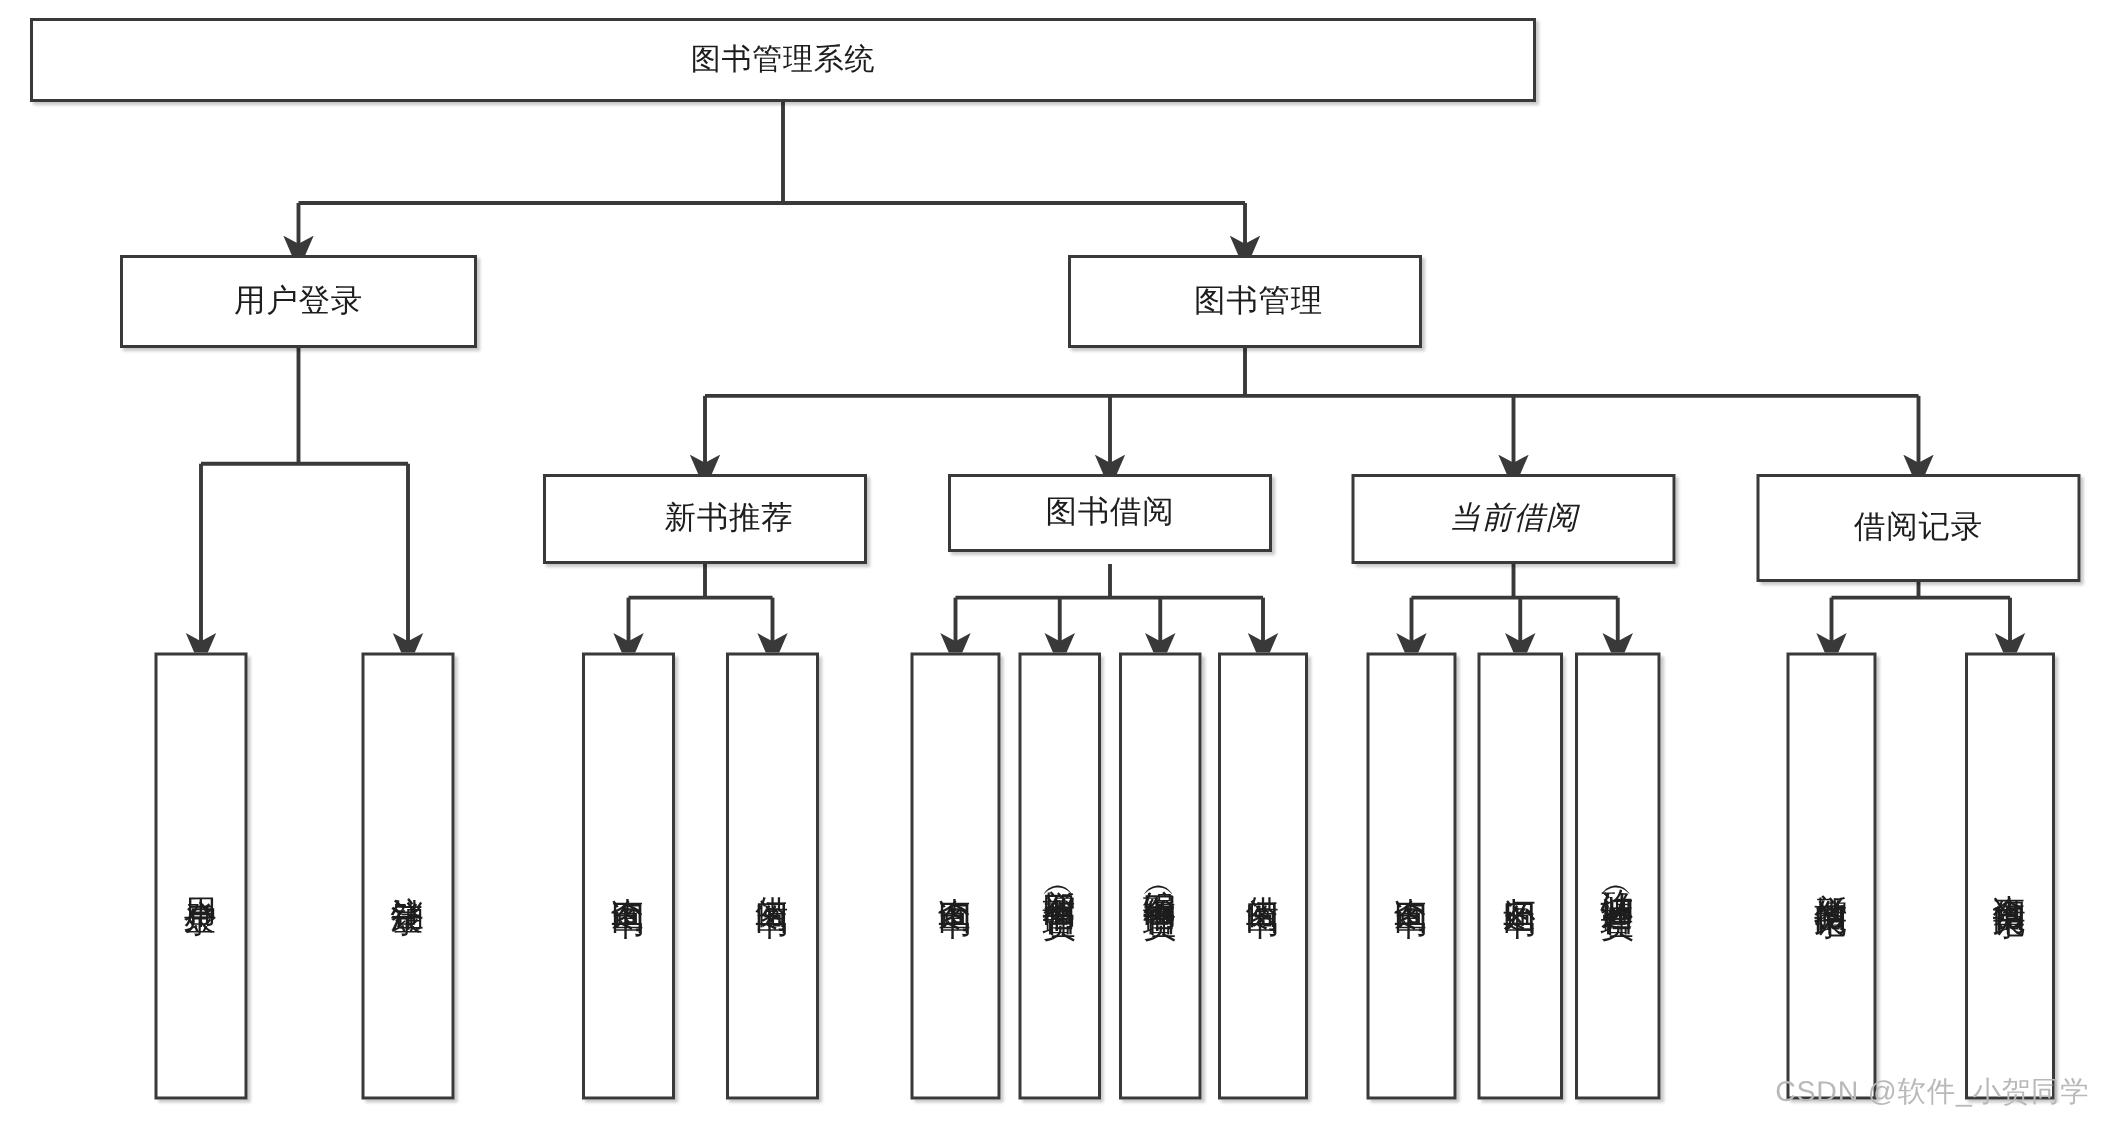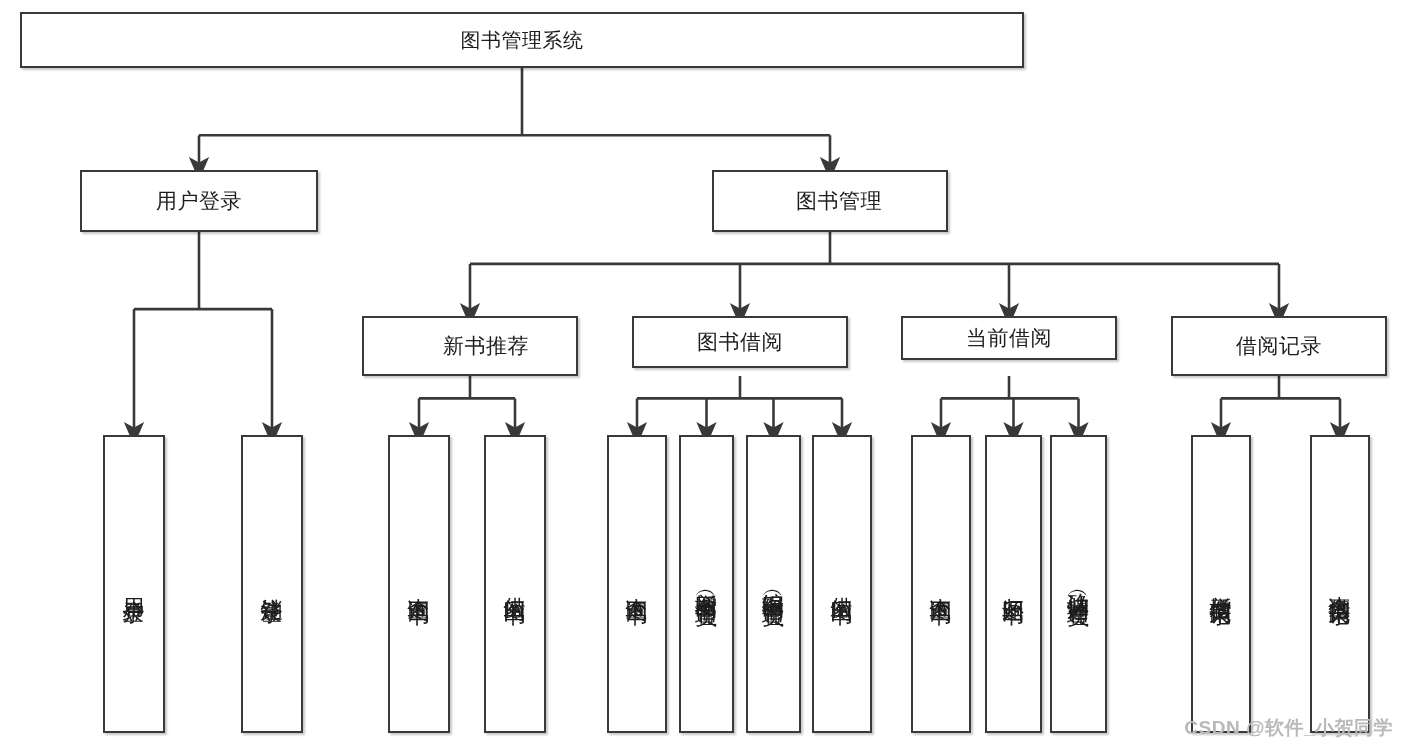--- a/index.html
+++ b/index.html
@@ -52,21 +52,20 @@
   .node-box.root .node-label { font-size: 20px; }
   .watermark {
     position: absolute;
     right: 12px;
     bottom: 6px;
     font-size: 19px;
     color: #b9b9b9;
     letter-spacing: 0.5px;
     white-space: nowrap;
     pointer-events: none;
-    font-weight: bold;
   }
 </style>
 </head>
 <body>
 
 <div id="stage">
 
   <svg id="diagram-svg" viewBox="0 0 1405 747" xmlns="http://www.w3.org/2000/svg">
     <defs>
       <marker id="arrowhead" markerWidth="9" markerHeight="9" refX="4.2" refY="4.5" orient="auto" markerUnits="strokeWidth">
@@ -119,24 +118,24 @@
       </div>
       <div class="node-box" style="left: 712px; top: 170px; width: 236px; height: 62px; padding-left: 18px;">
         <span class="node-label">图书管理</span>
       </div>
       <div class="node-box" style="left: 362px; top: 316px; width: 216px; height: 60px; padding-left: 32px;">
         <span class="node-label">新书推荐</span>
       </div>
       <div class="node-box" style="left: 632px; top: 316px; width: 216px; height: 52px;">
         <span class="node-label">图书借阅</span>
       </div>
-      <div class="node-box" style="left: 901px; top: 316px; width: 216px; height: 44px;">
+      <div class="node-box" style="left: 901px; top: 316px; width: 216px; height: 60px; font-style: italic;">
         <span class="node-label">当前借阅</span>
       </div>
-      <div class="node-box" style="left: 1171px; top: 316px; width: 216px; height: 60px;">
+      <div class="node-box" style="left: 1171px; top: 316px; width: 216px; height: 72px;">
         <span class="node-label">借阅记录</span>
       </div>
       <div class="node-box vertical" style="left: 103px; top: 435px; width: 62px; height: 298px;">
         <span class="node-label">用户登录</span>
       </div>
       <div class="node-box vertical" style="left: 241px; top: 435px; width: 62px; height: 298px;">
         <span class="node-label">注销登录</span>
       </div>
       <div class="node-box vertical" style="left: 388px; top: 435px; width: 62px; height: 298px;">
         <span class="node-label">查询图书</span>

